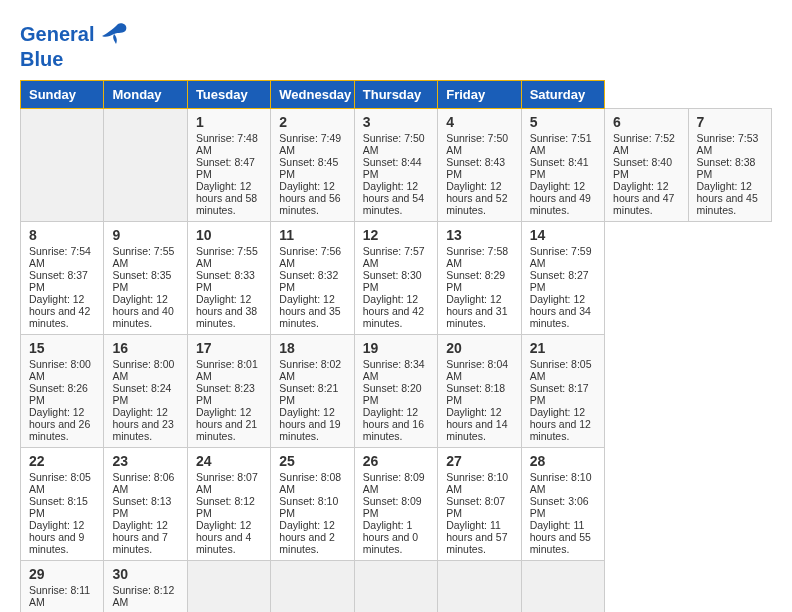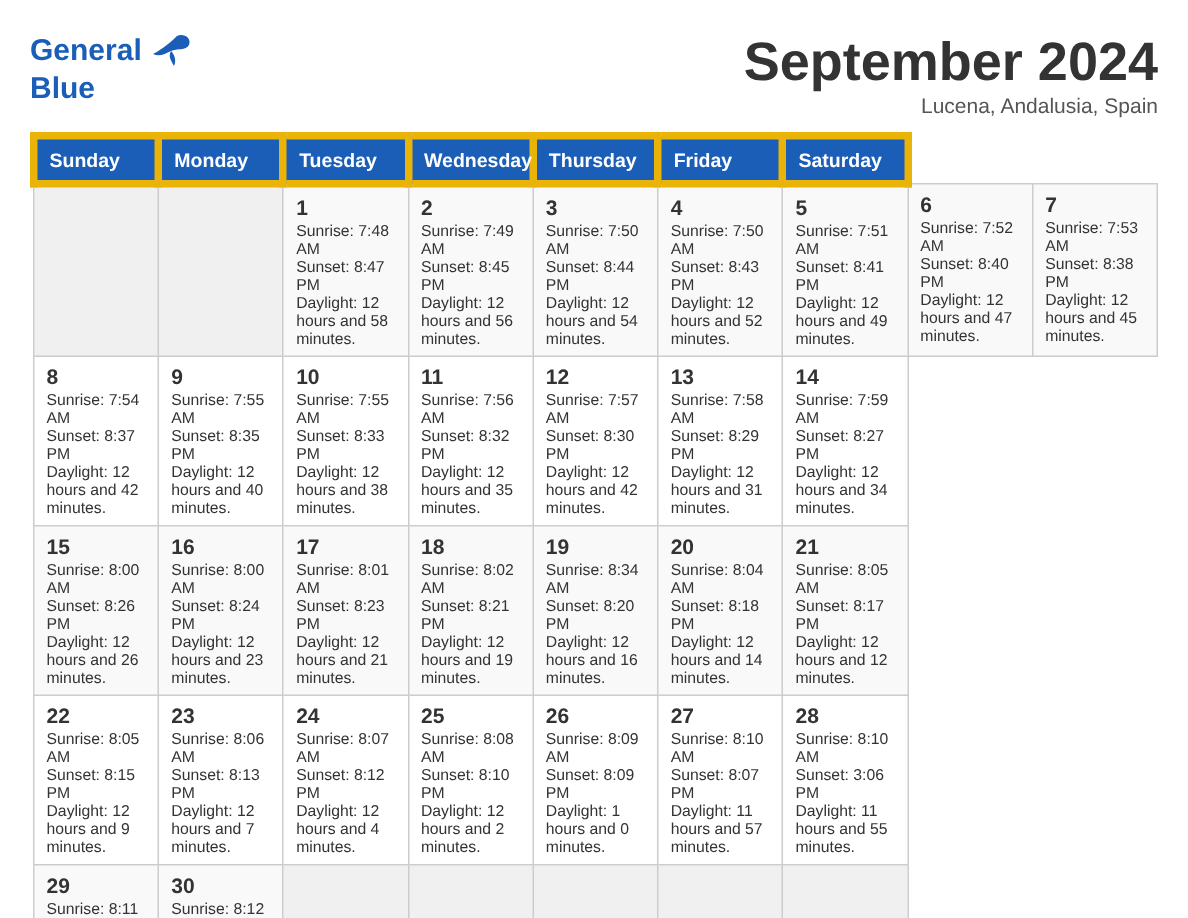--- a/index.html
+++ b/index.html
@@ -5,21 +5,21 @@
     * { box-sizing: border-box; margin: 0; padding: 0; }
     body {
       font-family: Arial, sans-serif;
       background: #fff;
       width: 792px;
       min-height: 612px;
       padding: 20px;
     }
     .header {
       display: flex;
-      justify-content: space-between;
+      justify-content: flex-start;
       align-items: flex-start;
       margin-bottom: 10px;
     }
     .logo {
       display: flex;
       align-items: center;
       gap: 4px;
     }
     .logo-text {
       font-size: 20px;
@@ -47,21 +47,21 @@
       border-collapse: collapse;
       table-layout: fixed;
     }
     thead th {
       background-color: #1a5eb8;
       color: #fff;
       text-align: left;
       padding: 6px 8px;
       font-size: 13px;
       font-weight: bold;
-      border: 5px solid #eab308;
+      border: 1px solid #eab308;
     }
     tbody td {
       vertical-align: top;
       padding: 5px 8px;
       border: 1px solid #ccc;
       font-size: 10.5px;
       color: #333;
       background: #fff;
       height: 90px;
     }
@@ -89,24 +89,20 @@
           <span>General</span>
         </div>
         <svg width="32" height="28" viewBox="0 0 32 28">
           <path d="M20 4 C24 2, 30 5, 28 10 C26 14, 20 12, 16 14 C12 16, 8 18, 4 16 C8 14, 14 10, 20 4Z" fill="#1a5eb8"></path>
           <path d="M16 14 C18 16, 20 20, 18 24 C16 20, 14 18, 16 14Z" fill="#1a5eb8"></path>
         </svg>
       </div>
       <div class="logo-text" style="color:#1a5eb8;font-size:20px;">Blue</div>
     </div>
   </div>
-  <div class="title-section">
-    <div class="month-title">September 2024</div>
-    <div class="location">Lucena, Andalusia, Spain</div>
-  </div>
 </div>
 
 <table>
   <thead>
     <tr>
     <th>Sunday</th>
         <th>Monday</th>
         <th>Tuesday</th>
         <th>Wednesday</th>
         <th>Thursday</th>

